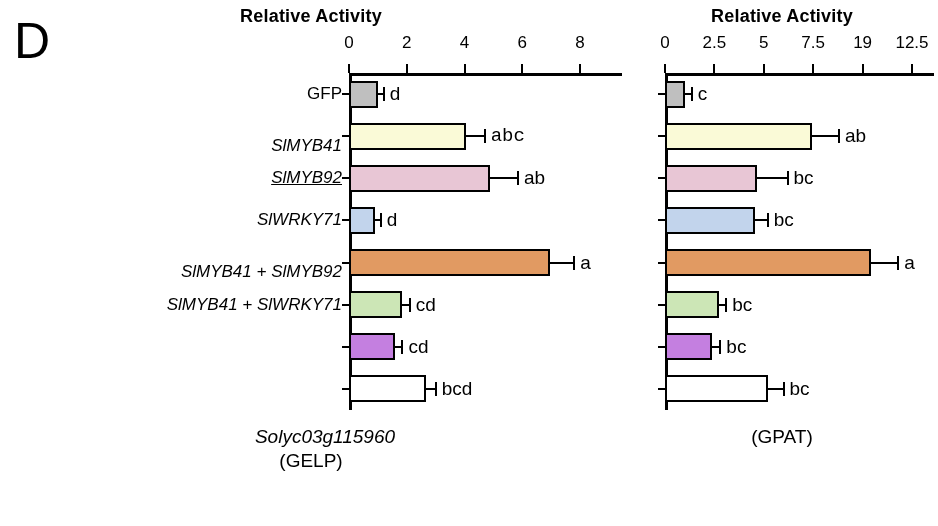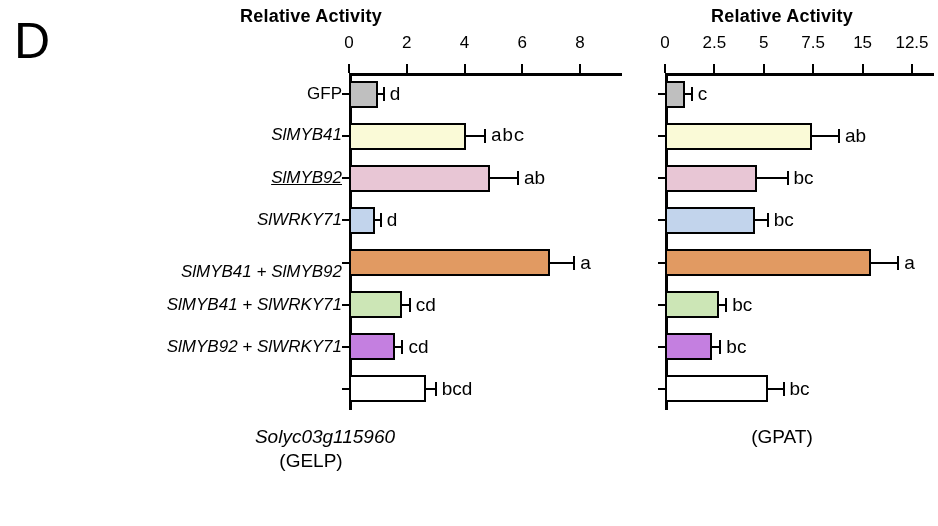--- a/index.html
+++ b/index.html
@@ -132,26 +132,25 @@
 </style>
 </head>
 <body>
 
 <div id="figure">
 
   <div class="panel-letter">D</div>
 
   <div id="ylabels">
       <div class="ylabel plain" style="top: 94.0625px;">GFP</div>
-      <div class="ylabel" style="top: 135px;">SlMYB41</div>
+      <div class="ylabel" style="top: 146px;">SlMYB41</div>
       <div class="ylabel" style="top: 178.312px; text-decoration: underline;">SlMYB92</div>
       <div class="ylabel" style="top: 220.438px;">SlWRKY71</div>
       <div class="ylabel" style="top: 272px;">SlMYB41 + SlMYB92</div>
       <div class="ylabel" style="top: 304.688px;">SlMYB41 + SlWRKY71</div>
-      <div class="ylabel" style="top: 346.812px;">SlMYB92 + SlWRKY71</div>
     </div>
 
   <div class="chart" id="chart-0" style="left:0px; width:630px;">
       <div class="chart-title" style="left: 0px; width: 622px;">Relative Activity</div>
       <div class="tick-label" style="left: 349px; top: 33px;">0</div>
       <div class="tick-mark" style="left: 348px; top: 64px; height: 9px;"></div>
       <div class="tick-label" style="left: 406.75px; top: 33px;">2</div>
       <div class="tick-mark" style="left: 405.75px; top: 64px; height: 9px;"></div>
       <div class="tick-label" style="left: 464.5px; top: 33px;">4</div>
       <div class="tick-mark" style="left: 463.5px; top: 64px; height: 9px;"></div>
@@ -210,21 +209,21 @@
   <div class="chart" id="chart-1" style="left:630px; width:308px;">
       <div class="chart-title" style="left: 0px; width: 304px;">Relative Activity</div>
       <div class="tick-label" style="left: 35px; top: 33px;">0</div>
       <div class="tick-mark" style="left: 34px; top: 64px; height: 9px;"></div>
       <div class="tick-label" style="left: 84.4px; top: 33px;">2.5</div>
       <div class="tick-mark" style="left: 83.4px; top: 64px; height: 9px;"></div>
       <div class="tick-label" style="left: 133.8px; top: 33px;">5</div>
       <div class="tick-mark" style="left: 132.8px; top: 64px; height: 9px;"></div>
       <div class="tick-label" style="left: 183.2px; top: 33px;">7.5</div>
       <div class="tick-mark" style="left: 182.2px; top: 64px; height: 9px;"></div>
-      <div class="tick-label" style="left: 232.6px; top: 33px;">15</div>
+      <div class="tick-label" style="left: 232.6px; top: 33px;">19</div>
       <div class="tick-mark" style="left: 231.6px; top: 64px; height: 9px;"></div>
       <div class="tick-label" style="left: 282px; top: 33px;">12.5</div>
       <div class="tick-mark" style="left: 281px; top: 64px; height: 9px;"></div>
       <div class="axis-top" style="left: 35px; top: 73px; width: 269px;"></div>
       <div class="axis-left" style="left: 35px; top: 73px; height: 337px;"></div>
       <div class="ytick" style="left: 28px; top: 93.0625px;"></div>
       <div class="bar" style="left: 35px; top: 80.5625px; width: 19.76px; height: 27px; background: rgb(191, 191, 191);"></div>
       <div class="errline" style="left: 54.76px; top: 93.0625px; width: 6.916px;"></div>
       <div class="errcap" style="left: 60.676px; top: 87.0625px; height: 14px;"></div>
       <div class="sig" style="left: 67.676px; top: 94.0625px;">c</div>

